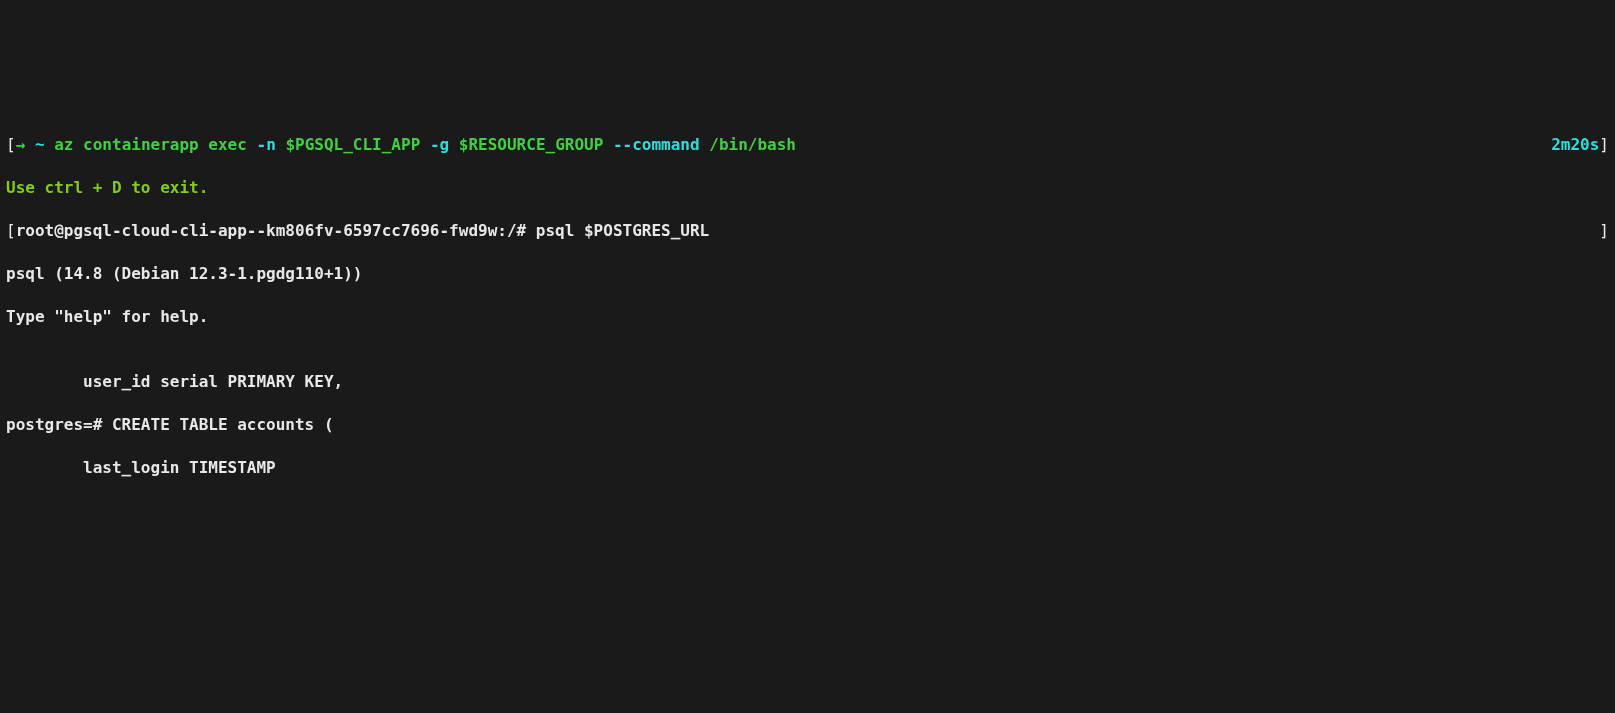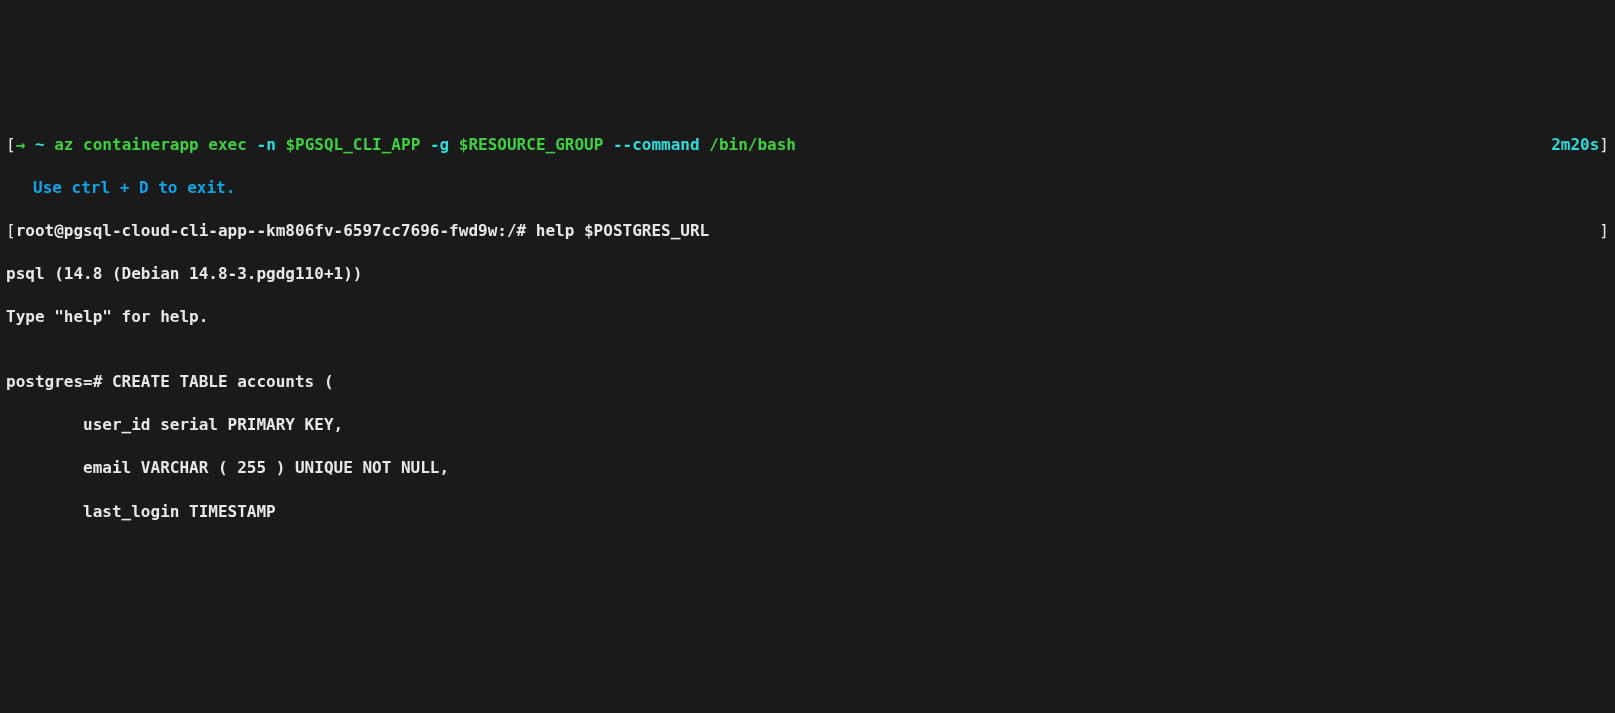--- a/index.html
+++ b/index.html
@@ -13,40 +13,39 @@
     width: 1615px;
     height: 713px;
     overflow: hidden;
     white-space: pre;
     font-weight: 500;
   }
   .line { display: block; }
   .green { color: #3fd13f; }
   .cyan  { color: #2edcdc; }
   .white { color: #e8e8e8; }
-  .yellow{ color: #0ea5e9; margin-left: 27px; }
+  .yellow{ color: #84cc16; }
   .bold  { font-weight: 700; }
   .topbar { display: flex; justify-content: space-between; }
 </style>
 </head>
 <body>
 
 
 
 <div id="term">
 
 <div class="topbar"><span><span class="white">[</span><span class="green bold">→</span> <span class="cyan bold">~</span> <span class="green bold">az containerapp exec </span><span class="cyan bold">-n </span><span class="green bold">$PGSQL_CLI_APP </span><span class="cyan bold">-g </span><span class="green bold">$RESOURCE_GROUP </span><span class="cyan bold">--command </span><span class="green bold">/bin/bash</span></span><span><span class="cyan bold">2m20s</span><span class="white">]</span></span></div>
 <span class="line yellow bold">Use ctrl + D to exit.</span>
-<div class="topbar"><span><span class="white">[</span><span class="white bold">root@pgsql-cloud-cli-app--km806fv-6597cc7696-fwd9w:/# help $POSTGRES_URL</span></span><span class="white">]</span></div>
-<span class="line white bold">psql (14.8 (Debian 14.8-3.pgdg110+1))</span>
+<div class="topbar"><span><span class="white">[</span><span class="white bold">root@pgsql-cloud-cli-app--km806fv-6597cc7696-fwd9w:/# psql $POSTGRES_URL</span></span><span class="white">]</span></div>
+<span class="line white bold">psql (14.8 (Debian 12.3-1.pgdg110+1))</span>
 <span class="line white bold">Type "help" for help.</span>
 <span class="line"></span>
+<span class="line white bold">        user_id serial PRIMARY KEY,</span>
 <span class="line white bold">postgres=# CREATE TABLE accounts (</span>
-<span class="line white bold">        user_id serial PRIMARY KEY,</span>
-<span class="line white bold">        email VARCHAR ( 255 ) UNIQUE NOT NULL,</span>
 <span class="line white bold">        last_login TIMESTAMP</span>
 
 
 
 
 
 
 
 
 

